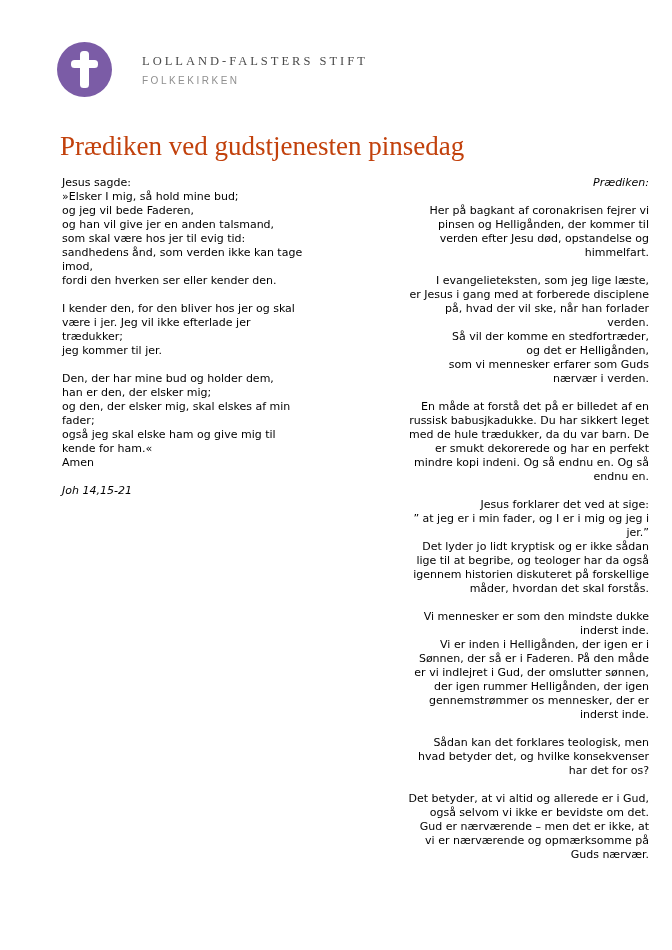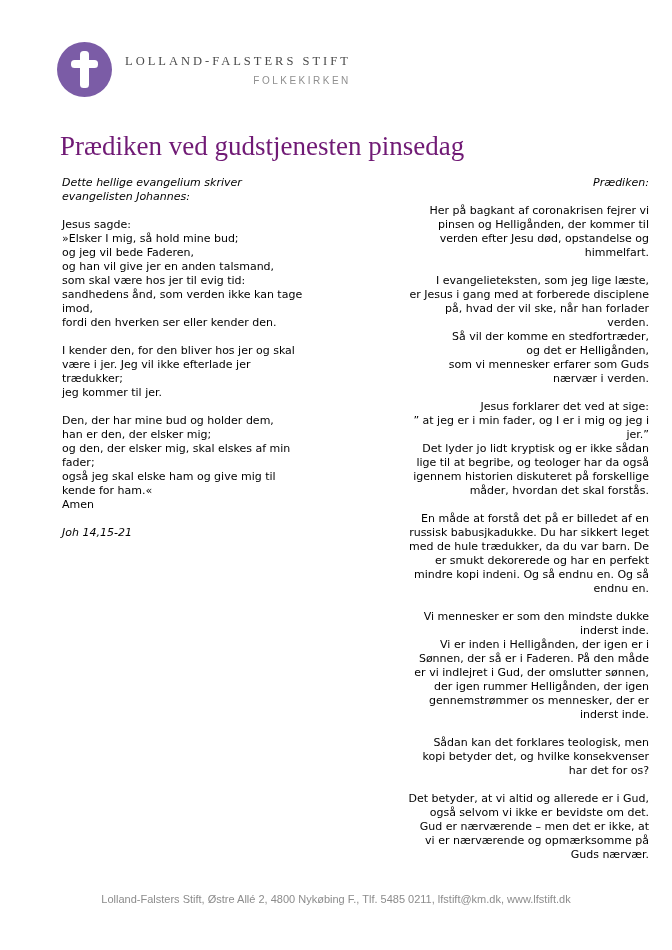--- a/index.html
+++ b/index.html
@@ -15,21 +15,21 @@
 
   
   .logo {
     position: absolute;
     left: 57px;
     top: 42px;
     display: flex;
     align-items: center;
   }
   .logo-mark { width: 55px; height: 55px; display: block; }
-  .logo-text { margin-left: 13px; text-align: right; }
+  .logo-text { margin-left: 30px; }
   .logo-org {
     font-family: "Liberation Serif", serif;
     font-size: 12.5px;
     letter-spacing: 3px;
     color: #4a4a4a;
     white-space: nowrap;
   }
   .logo-sub {
     margin-top: 6px;
     font-family: Liberation Sans, sans-serif;
@@ -41,21 +41,21 @@
 
   
   .doc-title {
     position: absolute;
     left: 60px;
     top: 112px;
     font-family: "Liberation Serif", serif;
     font-size: 27px;
     line-height: 32px;
     font-weight: 400;
-    color: #701a75;
+    color: #c2410c;
     white-space: nowrap;
   }
   .doc-subtitle {
     position: absolute;
     left: 61px;
     top: 148px;
     font-size: 11.5px;
     line-height: 14px;
     color: #000000;
     white-space: nowrap;
@@ -106,22 +106,20 @@
     </svg>
     <div class="logo-text">
       <div class="logo-org">LOLLAND-FALSTERS STIFT</div>
       <div class="logo-sub">FOLKEKIRKEN</div>
     </div>
   </div>
 
   <h1 class="doc-title">Prædiken ved gudstjenesten pinsedag</h1>
 
   <div class="col col-left">
-    <p class="italic">Dette hellige evangelium skriver
-evangelisten Johannes:</p>
     <p>Jesus sagde:
 »Elsker I mig, så hold mine bud;
 og jeg vil bede Faderen,
 og han vil give jer en anden talsmand,
 som skal være hos jer til evig tid:
 sandhedens ånd, som verden ikke kan tage
 imod,
 fordi den hverken ser eller kender den.</p>
     <p>I kender den, for den bliver hos jer og skal
 være i jer. Jeg vil ikke efterlade jer
@@ -144,46 +142,45 @@
 verden efter Jesu død, opstandelse og
 himmelfart.</p>
     <p>I evangelieteksten, som jeg lige læste,
 er Jesus i gang med at forberede disciplene
 på, hvad der vil ske, når han forlader
 verden.
 Så vil der komme en stedfortræder,
 og det er Helligånden,
 som vi mennesker erfarer som Guds
 nærvær i verden.</p>
+    <p>En måde at forstå det på er billedet af en
+russisk babusjkadukke. Du har sikkert leget
+med de hule trædukker, da du var barn. De
+er smukt dekorerede og har en perfekt
+mindre kopi indeni. Og så endnu en. Og så
+endnu en.</p>
     <p>Jesus forklarer det ved at sige:
 ” at jeg er i min fader, og I er i mig og jeg i
 jer.”
 Det lyder jo lidt kryptisk og er ikke sådan
 lige til at begribe, og teologer har da også
 igennem historien diskuteret på forskellige
 måder, hvordan det skal forstås.</p>
-    <p>En måde at forstå det på er billedet af en
-russisk babusjkadukke. Du har sikkert leget
-med de hule trædukker, da du var barn. De
-er smukt dekorerede og har en perfekt
-mindre kopi indeni. Og så endnu en. Og så
-endnu en.</p>
     <p>Vi mennesker er som den mindste dukke
 inderst inde.
 Vi er inden i Helligånden, der igen er i
 Sønnen, der så er i Faderen. På den måde
 er vi indlejret i Gud, der omslutter sønnen,
 der igen rummer Helligånden, der igen
 gennemstrømmer os mennesker, der er
 inderst inde.</p>
     <p>Sådan kan det forklares teologisk, men
-kopi betyder det, og hvilke konsekvenser
+hvad betyder det, og hvilke konsekvenser
 har det for os?</p>
     <p>Det betyder, at vi altid og allerede er i Gud,
 også selvom vi ikke er bevidste om det.
 Gud er nærværende – men det er ikke, at
 vi er nærværende og opmærksomme på
 Guds nærvær.</p>
   </div>
 
-  <div class="footer">Lolland-Falsters Stift, Østre Allé 2, 4800 Nykøbing F., Tlf. 5485 0211, lfstift@km.dk, www.lfstift.dk</div>
 
 </div>
 
 </body></html>

